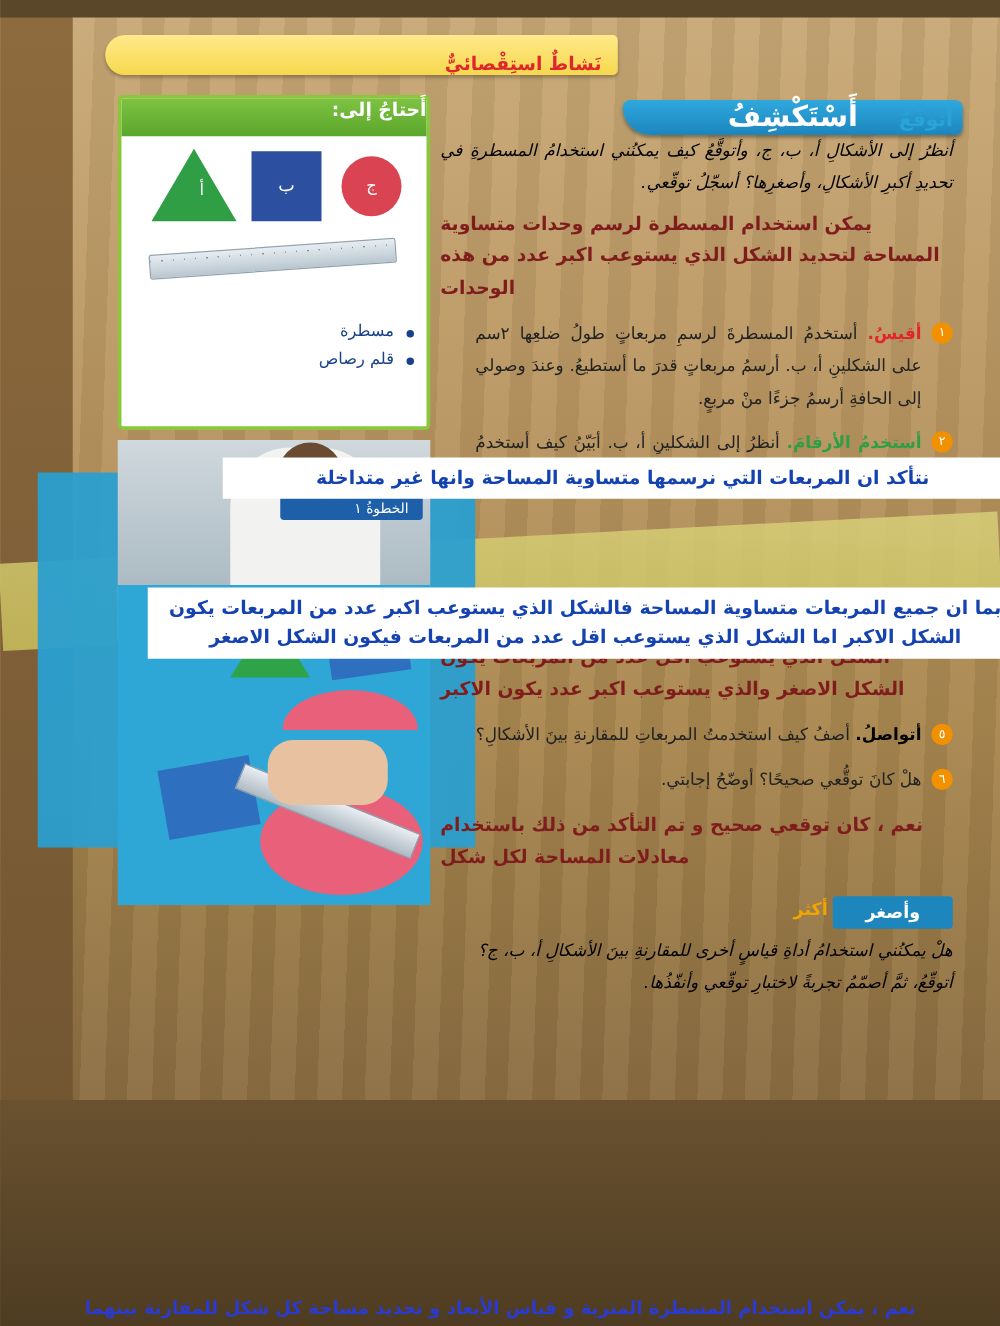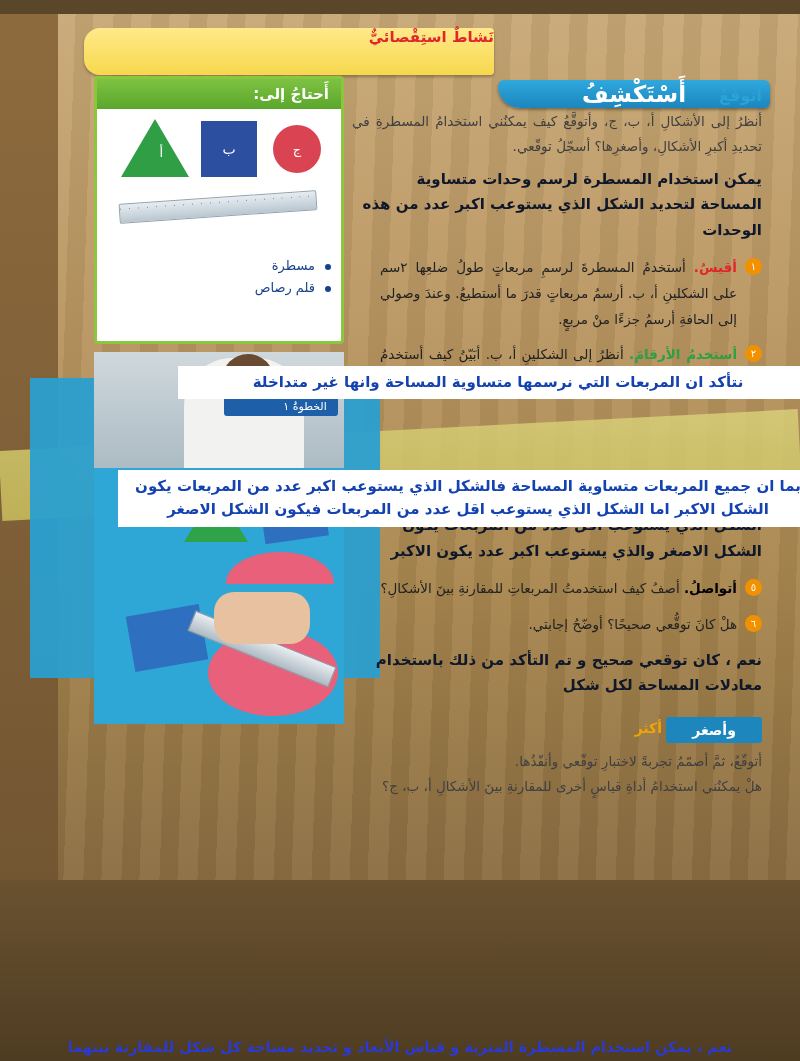--- a/index.html
+++ b/index.html
@@ -34,39 +34,39 @@
   
   .title-banner{
     position:absolute;right:0px;top:24px;width:272px;height:28px;
     background:linear-gradient(180deg,#2fa8de,#1c86bd);
     border-radius:6px 6px 6px 22px;
     box-shadow:0 2px 3px rgba(0,0,0,.35);
     display:flex;align-items:center;justify-content:center;margin-top:42px;
   }
   .title-banner span{color:#fff;font-size:23px;font-weight:bold;letter-spacing:.5px;}
   .sub-banner{
-    position:absolute;right:276px;top:14px;width:410px;height:47px;
+    position:absolute;right:276px;top:14px;width:410px;height:32px;
     background:linear-gradient(180deg,#ffe98a,#f6d84d);
     border-radius:16px 4px 4px 16px;
     box-shadow:0 2px 3px rgba(0,0,0,.28);
-    display:flex;align-items:flex-start;justify-content:flex-start;padding-right:0;
+    display:flex;align-items:flex-end;justify-content:flex-start;padding-right:13px;
     box-sizing:border-box;
   }
   .sub-banner span{color:#e0262c;font-size:15px;font-weight:bold;}
 
   
   .mat-box{
     position:absolute;right:426px;top:62px;width:250px;height:268px;
     background:#ffffff;border:3px solid #8cc63f;border-radius:4px;
     box-sizing:border-box;
   }
   .mat-head{
     position:absolute;right:0;top:0;width:244px;height:30px;
     background:linear-gradient(180deg,#7ec242,#5aa62c);
-    display:flex;align-items:center;justify-content:flex-start;padding-right:12px;
+    display:flex;justify-content:flex-start;padding-right:0;
     box-sizing:border-box;
   }
   .mat-head span{color:#fff;font-size:15px;font-weight:bold;}
   .mat-photo{position:absolute;right:6px;top:34px;width:232px;height:130px;background:#fff;overflow:hidden;}
   .shape-circle{position:absolute;right:14px;top:12px;width:48px;height:48px;border-radius:50%;
     background:#d94352;display:flex;align-items:center;justify-content:center;color:#fff;font-size:13px;}
   .shape-square{position:absolute;right:78px;top:8px;width:56px;height:56px;background:#2d4fa0;
     display:flex;align-items:center;justify-content:center;color:#fff;font-size:14px;}
   .shape-tri{position:absolute;right:146px;top:6px;width:0;height:0;
     border-left:34px solid transparent;border-right:34px solid transparent;border-bottom:58px solid #2f9e44;}
@@ -98,22 +98,22 @@
   .photo3 .ell{position:absolute;right:6px;top:46px;width:130px;height:86px;border-radius:50%;background:#e8607a;}
   .photo3 .sq{position:absolute;right:140px;top:26px;width:74px;height:56px;background:#2f6fbf;transform:rotate(-10deg);}
   .photo3 .hand{position:absolute;right:34px;top:8px;width:96px;height:52px;background:#e8c2a0;border-radius:20px;}
   .photo3 .rule{position:absolute;right:6px;top:54px;width:150px;height:20px;background:linear-gradient(180deg,#e9eef2,#aebac3);
     transform:rotate(22deg);border:1px solid #8fa0aa;}
 
   
   .maincol{position:absolute;right:8px;top:66px;width:410px;}
   .q-title{font-size:21px;font-weight:bold;color:#111;margin:0 0 12px 0;text-align:right;}
   .sec-label{color:#2aa3d6;font-size:16px;font-weight:bold;margin:6px 0 4px 0;text-align:right;}
-  .body-ar{font-size:13.5px;line-height:1.85;color:#404040;text-align:justify;direction:rtl;}
-  .answer{color:#0f172a;font-weight:bold;font-size:15px;line-height:1.7;text-align:right;margin:8px 0 12px 0;}
+  .body-ar{font-size:13.5px;line-height:1.85;color:#000000;text-align:justify;direction:rtl;font-style:italic;}
+  .answer{color:#7f1d1d;font-weight:bold;font-size:15px;line-height:1.7;text-align:left;margin:8px 0 12px 0;}
   .num-item{display:flex;gap:8px;align-items:flex-start;margin:10px 0;direction:rtl;}
   .num-badge{flex:0 0 auto;width:17px;height:17px;border-radius:50%;background:#f29100;color:#fff;
     font-size:10px;display:flex;align-items:center;justify-content:center;margin-top:3px;}
   .num-txt{flex:1 1 auto;font-size:13.5px;line-height:1.9;text-align:justify;color:#222;margin-left:28px;}
   .kw-red{color:#e0262c;font-weight:bold;}
   .kw-green{color:#2f9e44;font-weight:bold;}
   .kw-blue{color:#000000;font-weight:bold;}
 
   .explore-more{
     position:relative;margin:18px 0 6px 0;height:26px;
@@ -239,22 +239,22 @@
       <div class="num-txt">
         <span>هلْ كانَ توقُّعي صحيحًا؟ أوضّحُ إجابتي.</span>
       </div>
     </div>
     <div class="answer">نعم ، كان توقعي صحيح و تم التأكد من ذلك باستخدام معادلات المساحة لكل شكل</div>
 
     <div class="explore-more">
       <div class="em-blue">وأصغر</div>
       <div class="em-yellow">أكثر</div>
     </div>
+    <div class="body-ar">هلْ يمكنُني استخدامُ أداةِ قياسٍ أخرى للمقارنةِ بينَ الأشكالِ أ، ب، ج؟</div>
     <div class="body-ar">أتوقّعُ، ثمَّ أصمّمُ تجربةً لاختبارِ توقّعي وأنفّذُها.</div>
-    <div class="body-ar">هلْ يمكنُني استخدامُ أداةِ قياسٍ أخرى للمقارنةِ بينَ الأشكالِ أ، ب، ج؟</div>
   </div>
 
   <div class="overlay-wide" style="right:-48px;top:352px;width:640px;">نتأكد ان المربعات التي نرسمها متساوية المساحة وانها غير متداخلة</div>
 
   <div class="overlay-wide" style="right:-48px;top:456px;width:700px;">بما ان جميع المربعات متساوية المساحة فالشكل  الذي يستوعب  اكبر عدد من المربعات يكون الشكل الاكبر  اما الشكل الذي يستوعب اقل عدد من المربعات فيكون الشكل الاصغر</div>
 </div>
 
 <div class="bottom-note">نعم ، يمكن استخدام المسطرة المترية و قياس الأبعاد و تحديد مساحة كل شكل للمقارنة بينهما</div>
 
 </body></html>

